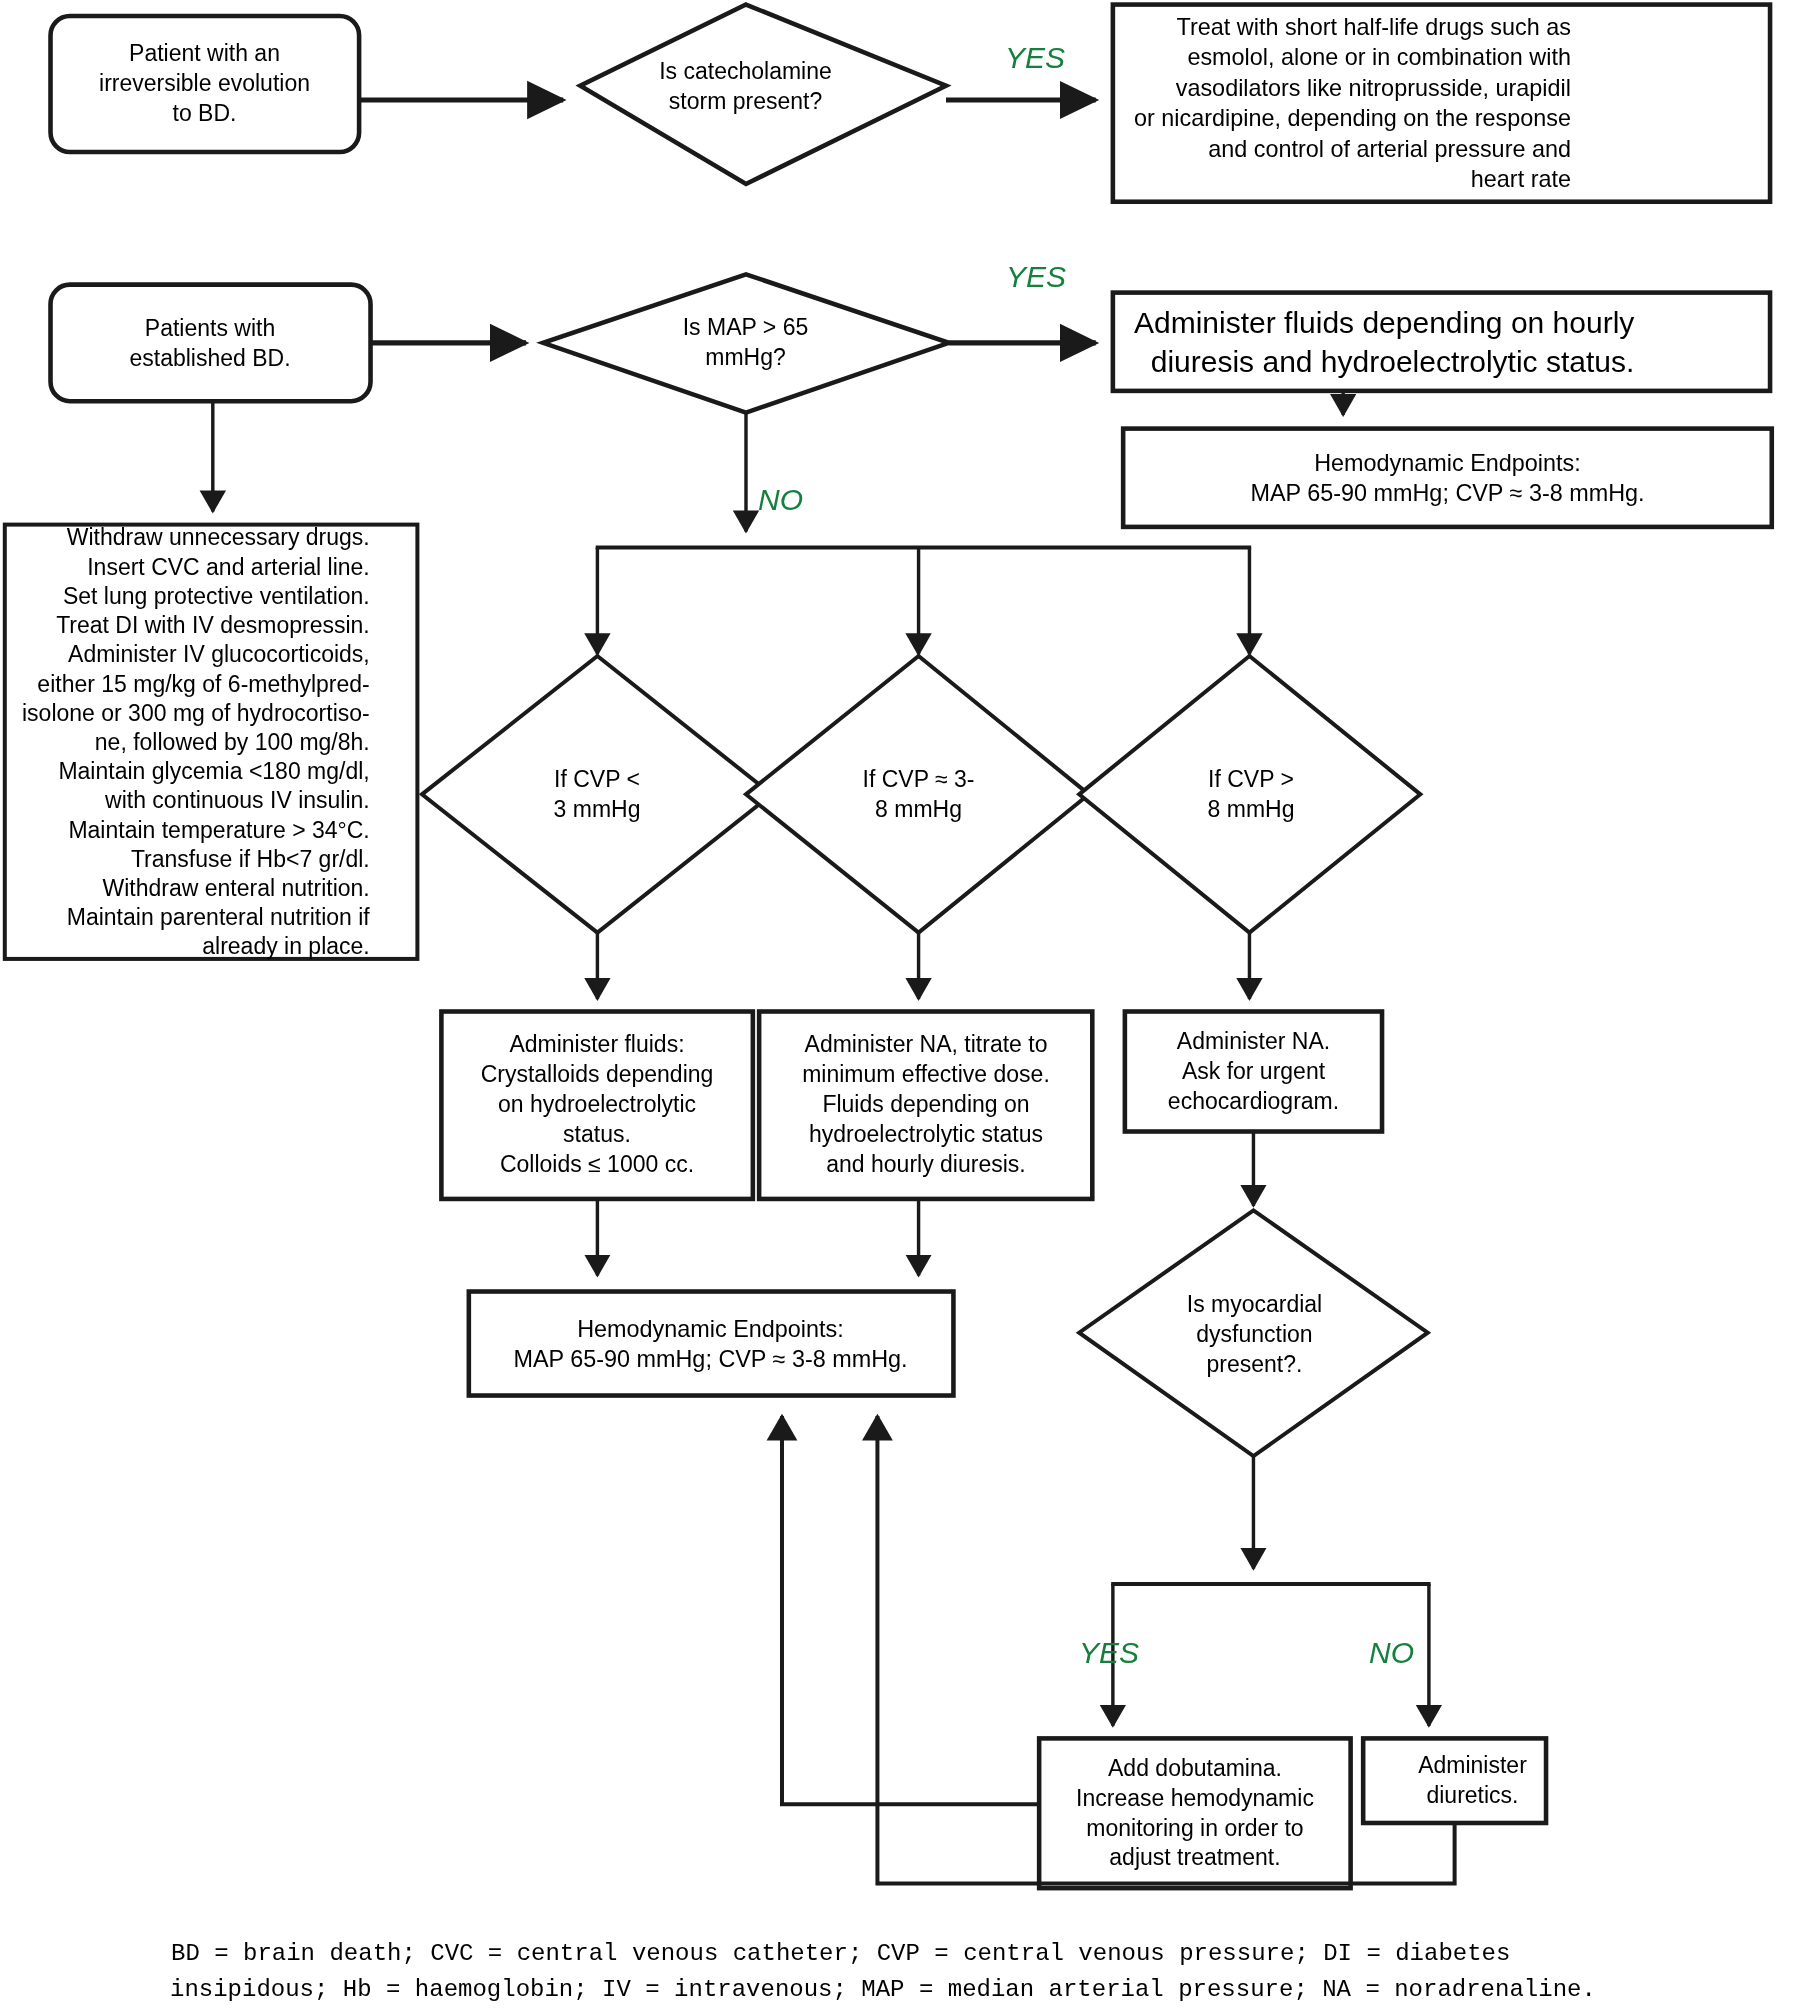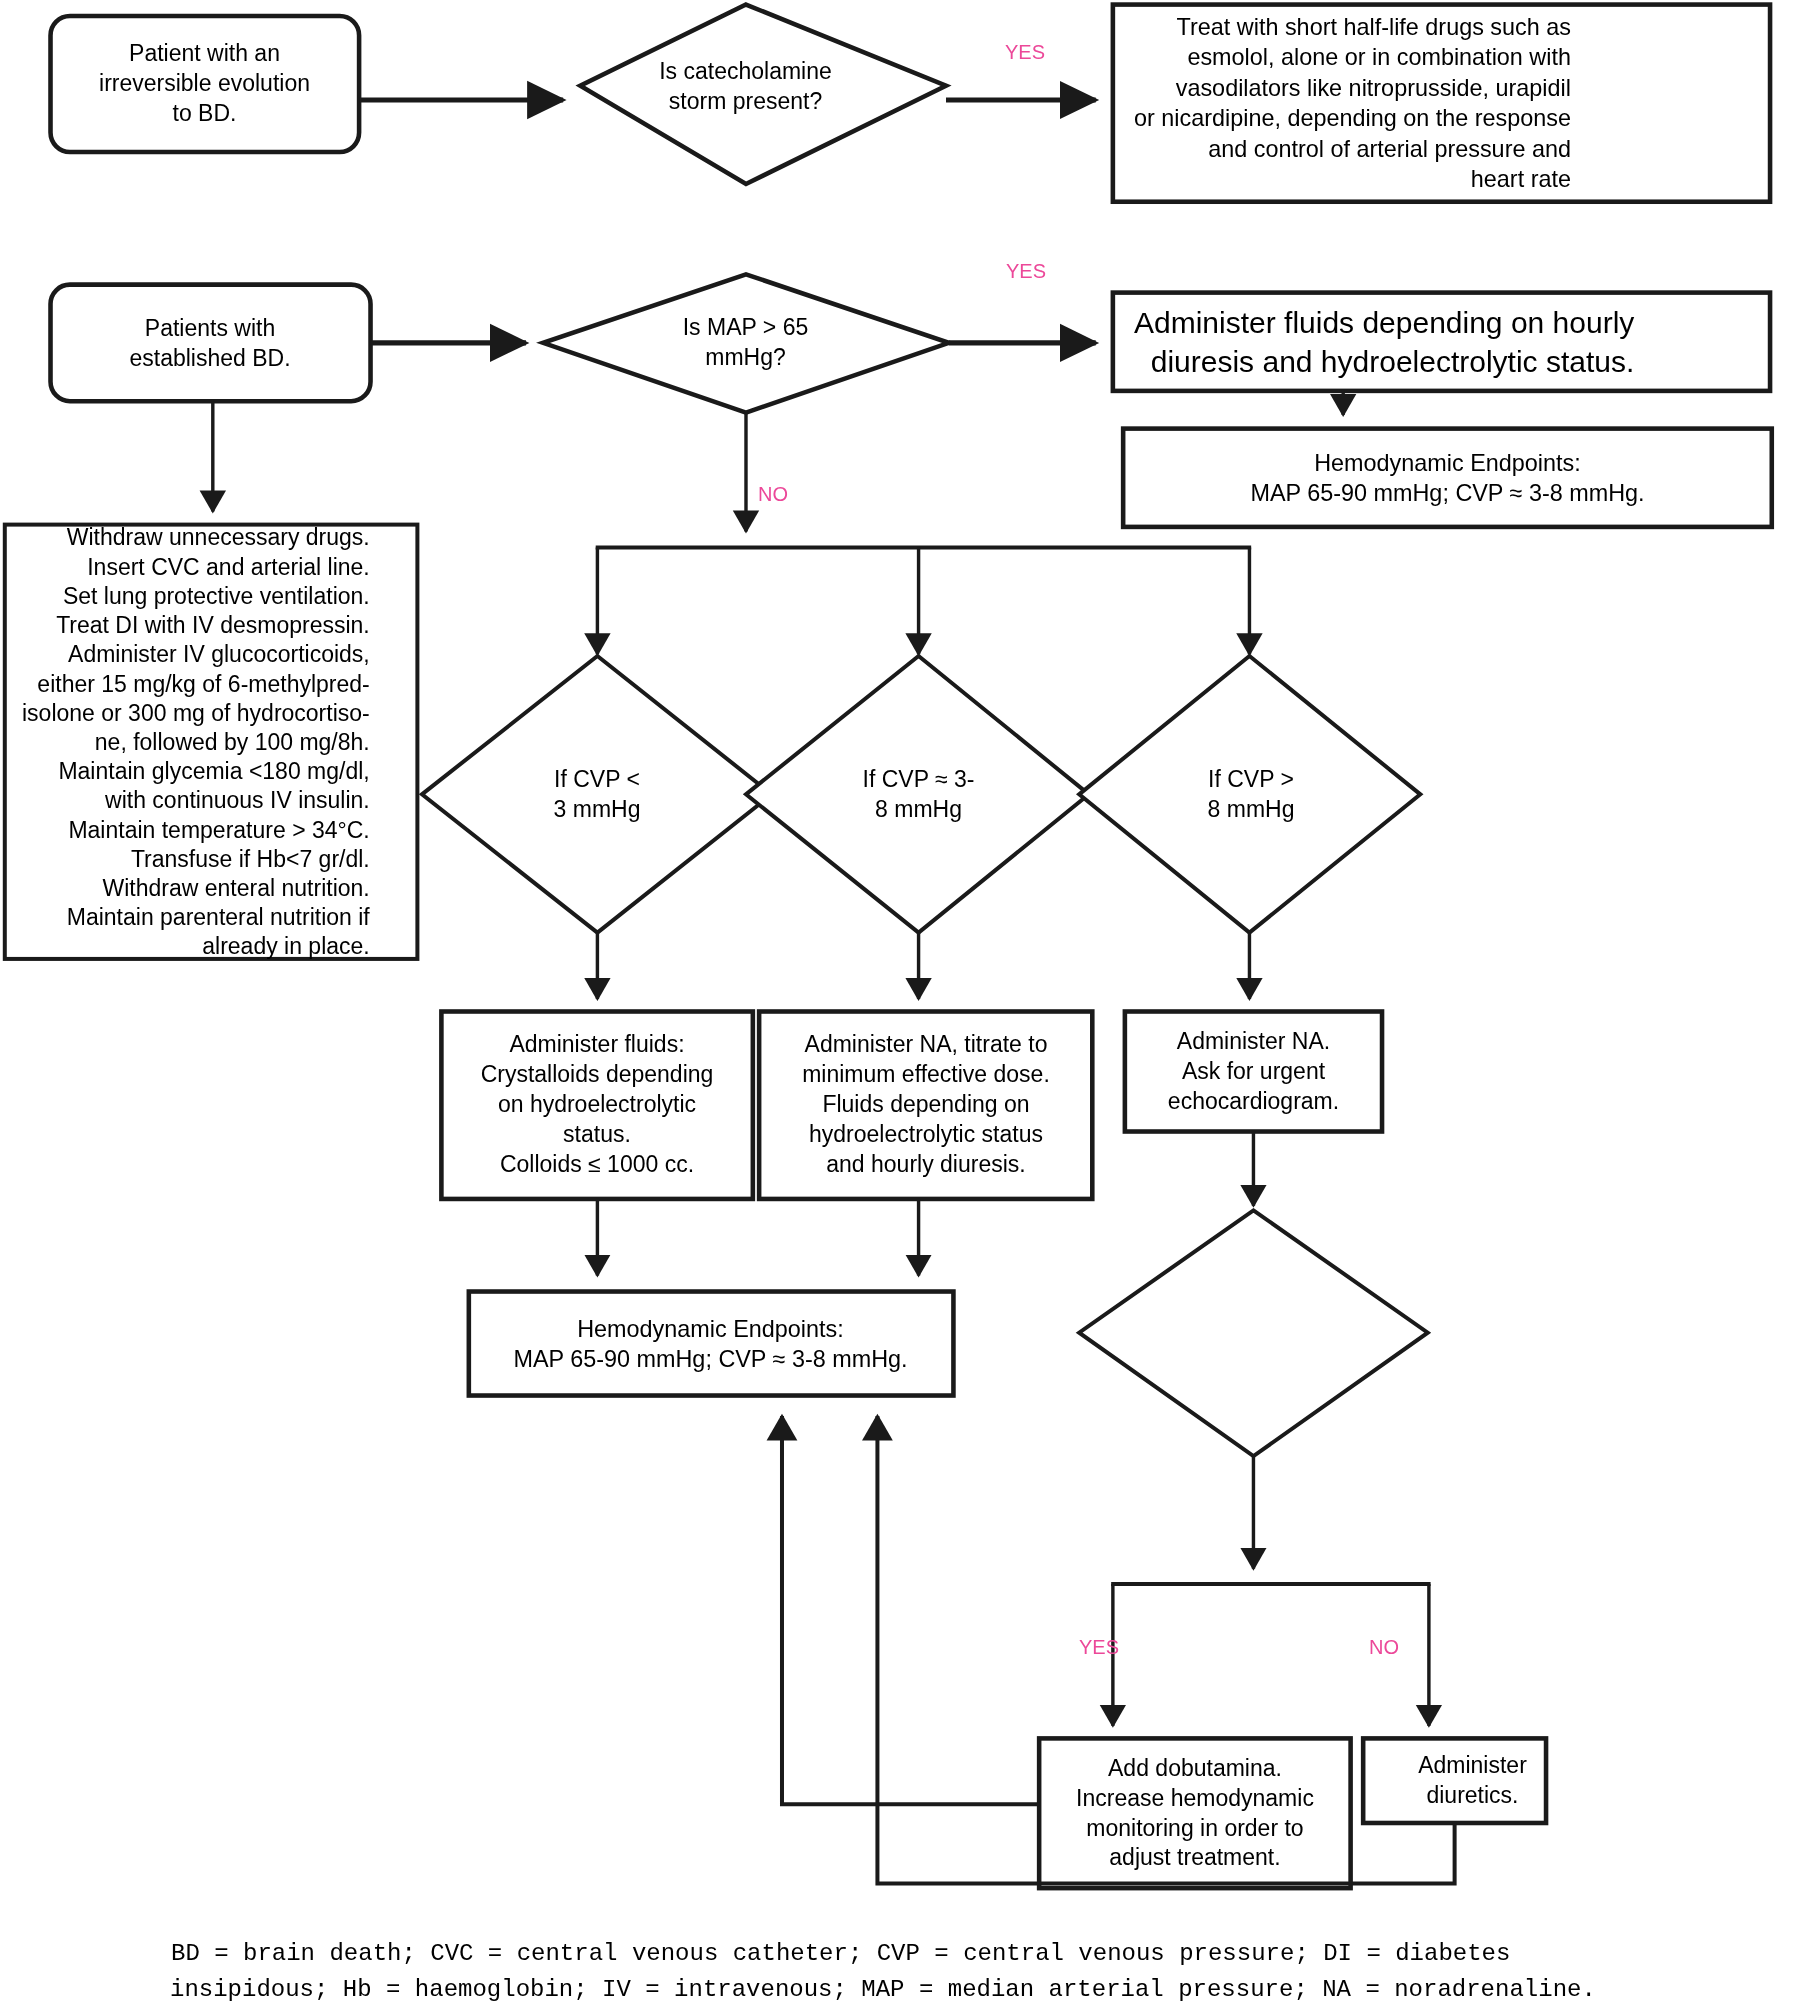--- a/index.html
+++ b/index.html
@@ -41,23 +41,24 @@
     box-sizing: border-box;
     pointer-events: none;
   }
   .node-text.align-left {
     justify-content: flex-start;
     text-align: right;
   }
   .edge-label {
     position: absolute;
     font-family: "Liberation Sans", sans-serif;
-    font-size: 20px;
-    color: #ec4899;
+    font-size: 30px;
+    color: #15803d;
     white-space: nowrap;
+    font-style: italic;
   }
   .legend {
     position: absolute;
     font-family: Liberation Mono, monospace;
     font-size: 24px;
     line-height: 1.45;
     color: #000000;
     white-space: pre-line;
   }
 </style>
@@ -212,20 +213,23 @@
 hydroelectrolytic status
 and hourly diuresis.</div>
 
   <div class="node-text" style="left:1129px;top:1013px;width:249px;height:118px;font-size:23px;">Administer NA.
 Ask for urgent
 echocardiogram.</div>
 
   <div class="node-text" style="left:473px;top:1292px;width:475px;height:104px;font-size:23.4px;">Hemodynamic Endpoints:
 MAP 65-90 mmHg; CVP ≈  3-8 mmHg.</div>
 
+  <div class="node-text" style="left:1143px;top:1272px;width:223px;height:126px;">Is myocardial
+dysfunction
+present?.</div>
 
   <div class="node-text" style="left:1045px;top:1745px;width:300px;height:137px;font-size:23px;">Add dobutamina.
 Increase hemodynamic
 monitoring in order to
 adjust treatment.</div>
 
   <div class="node-text" style="left:1367px;top:1744px;width:175px;height:74px;font-size:23px;padding-left:36px;">Administer
 diuretics.</div>
 
   <div class="edge-label" style="left:1005px;top:41px;">YES</div>

